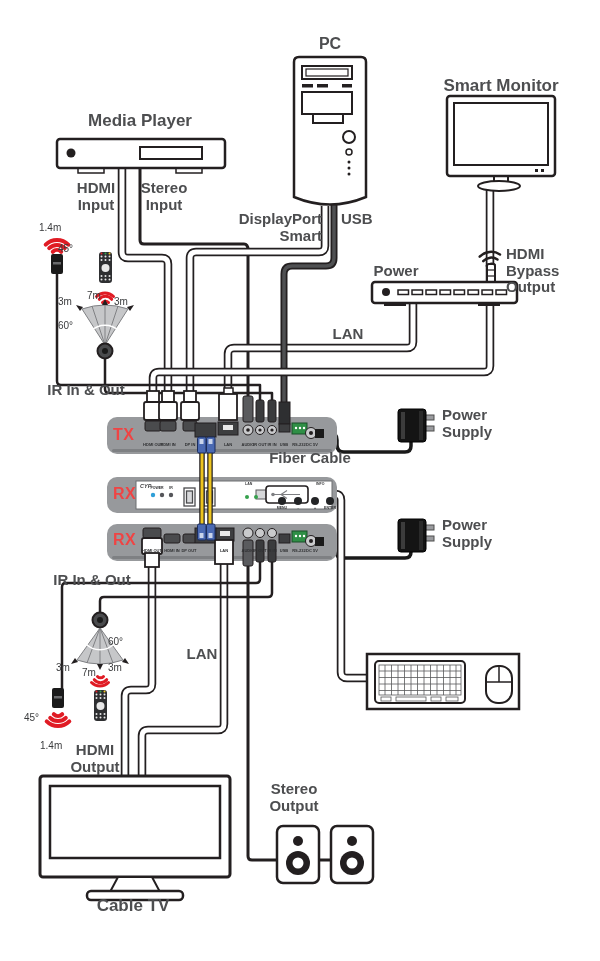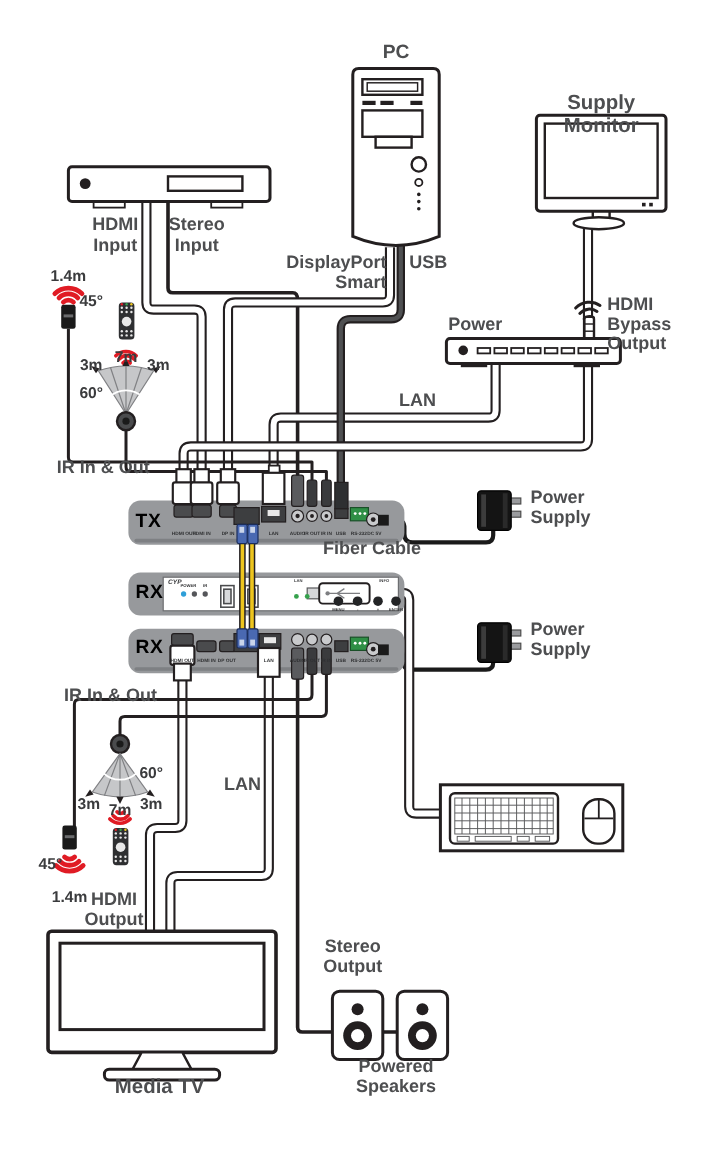--- a/index.html
+++ b/index.html
@@ -4,22 +4,22 @@
 <style>
   html,body{margin:0;padding:0;background:#fff;}
   #stage{position:relative;width:600px;height:961px;background:#fff;overflow:hidden;
          font-family:"Liberation Sans",sans-serif;}
   #stage svg{position:absolute;left:0;top:0;}
   .lbl{position:absolute;font-weight:bold;font-size:15px;line-height:1.1;color:#4d4e50;
        text-align:center;white-space:pre-line;}
   .lbl.lg{font-size:17px;}
   .lbl.left{text-align:left;}
   .lbl.right{text-align:right;}
-  .unit-label{position:absolute;font-weight:bold;font-size:16px;color:#000000;letter-spacing:.5px;}
-  .tiny{position:absolute;font-weight:bold;font-size:13px;color:#3a3b3d;width:36px;text-align:center;}
+  .unit-label{position:absolute;font-weight:bold;font-size:16px;color:#ef4444;letter-spacing:.5px;}
+  .tiny{position:absolute;font-weight:normal;font-size:10px;color:#3a3b3d;width:36px;text-align:left;}
   .prow{position:absolute;left:0;width:600px;height:8px;}
   .plabel{position:absolute;transform:translateX(-50%);font-weight:bold;font-size:4px;
           color:#2f3032;white-space:nowrap;}
   .flabel{position:absolute;font-weight:bold;font-size:3.5px;color:#3a3b3d;white-space:nowrap;}
   .logo{position:absolute;font-weight:bold;font-style:italic;font-size:5.5px;color:#3a3b3d;}
   .btnrow .plabel{font-size:3.5px;}
   .z4{z-index:4;}
 </style>
 </head>
 <body>
@@ -424,21 +424,22 @@
     <rect x="199.5" y="439" width="4" height="5" fill="#c9d4ea"></rect>
     <rect x="208.5" y="439" width="4" height="5" fill="#c9d4ea"></rect>
     <rect x="197.5" y="524" width="8.5" height="16" rx="1.5" fill="#4a69b2" stroke="#1b2d5c"></rect>
     <rect x="206.5" y="524" width="8.5" height="16" rx="1.5" fill="#4a69b2" stroke="#1b2d5c"></rect>
     <rect x="199.5" y="533" width="4" height="5" fill="#c9d4ea"></rect>
     <rect x="208.5" y="533" width="4" height="5" fill="#c9d4ea"></rect>
   </g>
 </svg>
 
 <span class="lbl z4" style="left:310px;top:35px;width:40px;font-size:16px;">PC</span>
-<span class="lbl lg z4" style="left:441px;top:77px;width:120px;">Supply Monitor</span>
+<span class="lbl lg z4" style="left:70px;top:112px;width:140px;">Media Player</span>
+<span class="lbl lg z4" style="left:441px;top:77px;width:120px;">Smart Monitor</span>
 <span class="lbl z4" style="left:56px;top:180px;width:80px;">HDMI
 Input</span>
 <span class="lbl z4" style="left:124px;top:180px;width:80px;">Stereo
 Input</span>
 <span class="lbl right z4" style="left:210px;top:211px;width:112px;">DisplayPort
 Smart</span>
 <span class="lbl left z4" style="left:341px;top:211px;width:40px;">USB</span>
 <span class="lbl z4" style="left:360px;top:263px;width:72px;">Power</span>
 <span class="lbl z4" style="left:328px;top:326px;width:40px;">LAN</span>
 <span class="lbl left z4" style="left:506px;top:246px;width:80px;">HDMI
@@ -449,23 +450,21 @@
 <span class="lbl left z4" style="left:442px;top:407px;width:70px;">Power
 Supply</span>
 <span class="lbl left z4" style="left:442px;top:517px;width:70px;">Power
 Supply</span>
 <span class="lbl z4" style="left:180px;top:646px;width:44px;">LAN</span>
 <span class="lbl z4" style="left:42px;top:572px;width:100px;">IR In &amp; Out</span>
 <span class="lbl z4" style="left:55px;top:742px;width:80px;">HDMI
 Output</span>
 <span class="lbl z4" style="left:254px;top:781px;width:80px;">Stereo
 Output</span>
-<span class="lbl z4" style="left:280px;top:881px;width:100px;">Powered
-Speakers</span>
-<span class="lbl lg z4" style="left:83px;top:897px;width:100px;">Media TV</span>
+<span class="lbl lg z4" style="left:83px;top:897px;width:100px;">Cable TV</span>
 
 <span class="unit-label z4" style="left:113px;top:426px;">TX</span>
 <span class="unit-label z4" style="left:113px;top:485px;">RX</span>
 <span class="unit-label z4" style="left:113px;top:531px;">RX</span>
 
 <span class="tiny z4" style="left:39px;top:222px;">1.4m</span>
 <span class="tiny z4" style="left:58px;top:243px;">45°</span>
 <span class="tiny z4" style="left:58px;top:296px;">3m</span>
 <span class="tiny z4" style="left:87px;top:290px;">7m</span>
 <span class="tiny z4" style="left:114px;top:296px;">3m</span>

